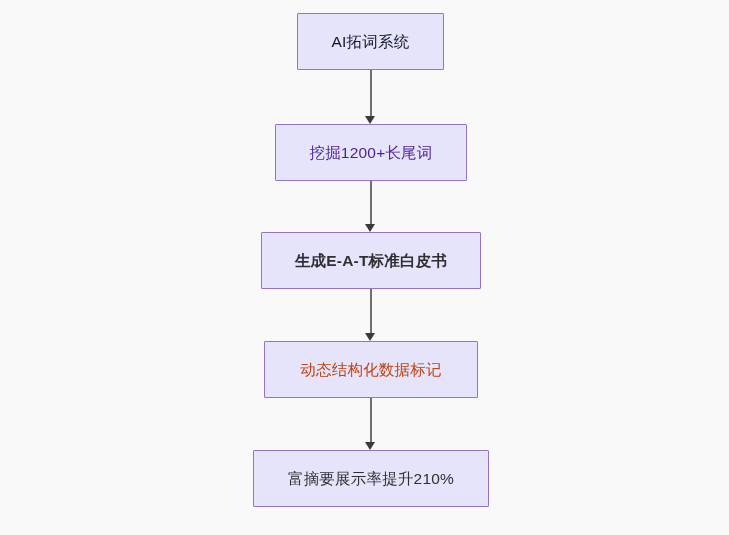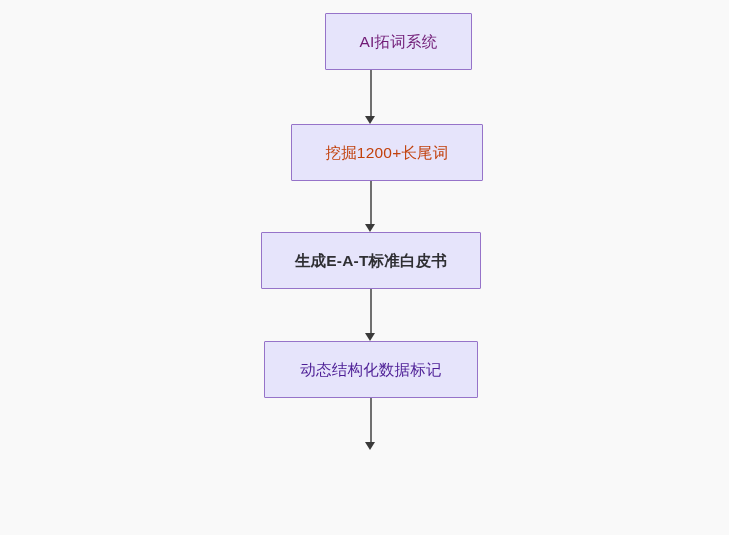--- a/index.html
+++ b/index.html
@@ -61,26 +61,29 @@
   <div class="edge" style="left: 370px; top: 70px; height: 46px; border-left-color: rgb(112, 112, 112);"></div>
   <div class="edge" style="left: 370px; top: 181px; height: 43px; border-left-color: rgb(112, 112, 112);"></div>
   <div class="edge" style="left: 370px; top: 289px; height: 44px; border-left-color: rgb(112, 112, 112);"></div>
   <div class="edge" style="left: 370px; top: 398px; height: 44px; border-left-color: rgb(112, 112, 112);"></div>
 
   <div class="arrowhead" style="left: 365px; top: 116px; border-top-color: rgb(58, 58, 58);"></div>
   <div class="arrowhead" style="left: 365px; top: 224px; border-top-color: rgb(58, 58, 58);"></div>
   <div class="arrowhead" style="left: 365px; top: 333px; border-top-color: rgb(58, 58, 58);"></div>
   <div class="arrowhead" style="left: 365px; top: 442px; border-top-color: rgb(58, 58, 58);"></div>
 
-  <div class="node" style="left: 297px; top: 13px; width: 147px; height: 57px; background: rgb(230, 228, 251); border-color: rgb(150, 115, 201); color: #701a75; margin-left: 28px;">
+  <div class="node" style="left: 297px; top: 13px; width: 147px; height: 57px; background: rgb(230, 228, 251); border-color: rgb(150, 115, 201); color: #0f172a;">
     <span class="node-label">AI拓词系统</span>
   </div>
-  <div class="node" style="left: 275px; top: 124px; width: 192px; height: 57px; background: rgb(230, 228, 251); border-color: rgb(150, 115, 201); color: #c2410c; margin-left: 16px;">
+  <div class="node" style="left: 275px; top: 124px; width: 192px; height: 57px; background: rgb(230, 228, 251); border-color: rgb(150, 115, 201); color: #4c1d95;">
     <span class="node-label">挖掘1200+长尾词</span>
   </div>
   <div class="node" style="left: 261px; top: 232px; width: 220px; height: 57px; background: rgb(230, 228, 251); border-color: rgb(150, 115, 201); color: rgb(47, 47, 51); font-weight: bold;">
     <span class="node-label">生成E-A-T标准白皮书</span>
   </div>
-  <div class="node" style="left: 264px; top: 341px; width: 214px; height: 57px; background: rgb(230, 228, 251); border-color: rgb(150, 115, 201); color: #4c1d95;">
+  <div class="node" style="left: 264px; top: 341px; width: 214px; height: 57px; background: rgb(230, 228, 251); border-color: rgb(150, 115, 201); color: #c2410c;">
     <span class="node-label">动态结构化数据标记</span>
+  </div>
+  <div class="node" style="left: 253px; top: 450px; width: 236px; height: 57px; background: rgb(230, 228, 251); border-color: rgb(150, 115, 201); color: rgb(47, 47, 51);">
+    <span class="node-label">富摘要展示率提升210%</span>
   </div>
 
 </div>
 
 </body></html>

